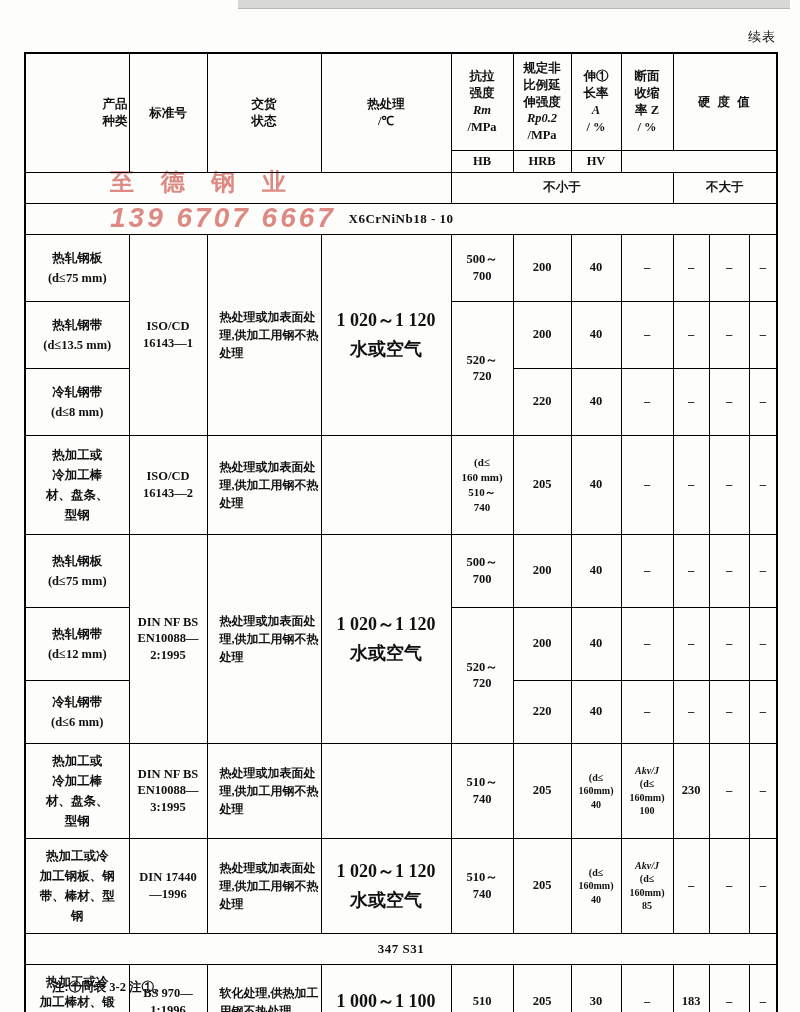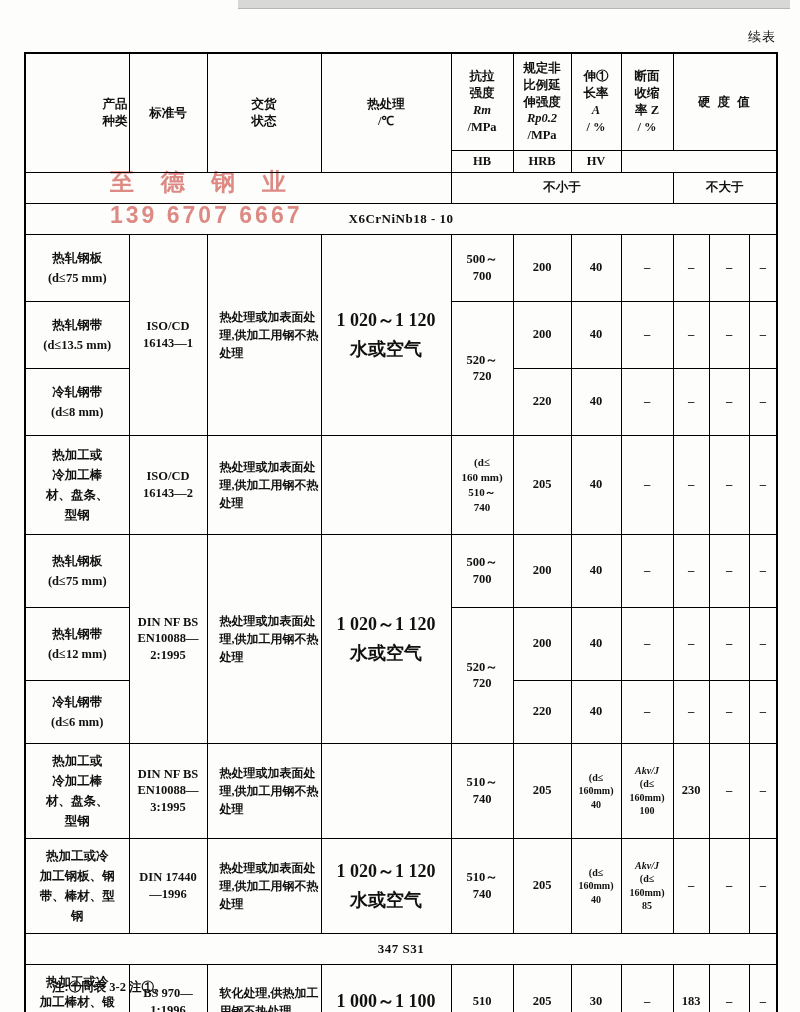--- a/index.html
+++ b/index.html
@@ -67,21 +67,21 @@
   }
   .watermark{
     position:absolute;
     left:110px;top:166px;
     color:#c9443a;
     opacity:.62;
     pointer-events:none;
     font-family:"Liberation Sans", sans-serif;
   }
   .wm1{font-size:24px;font-weight:bold;letter-spacing:10px;}
-  .wm2{font-size:23px;font-weight:bold;letter-spacing:3px;margin-top:4px;}
+  .wm2{font-size:28px;font-weight:bold;letter-spacing:3px;margin-top:4px;font-style:italic;}
   .hardhdr{font-size:12.5px;letter-spacing:2px;}
 </style>
 </head>
 <body>
 
 <div class="page">
 
   <div class="topbar"></div>
 
   <div class="cont-label">续表</div>

